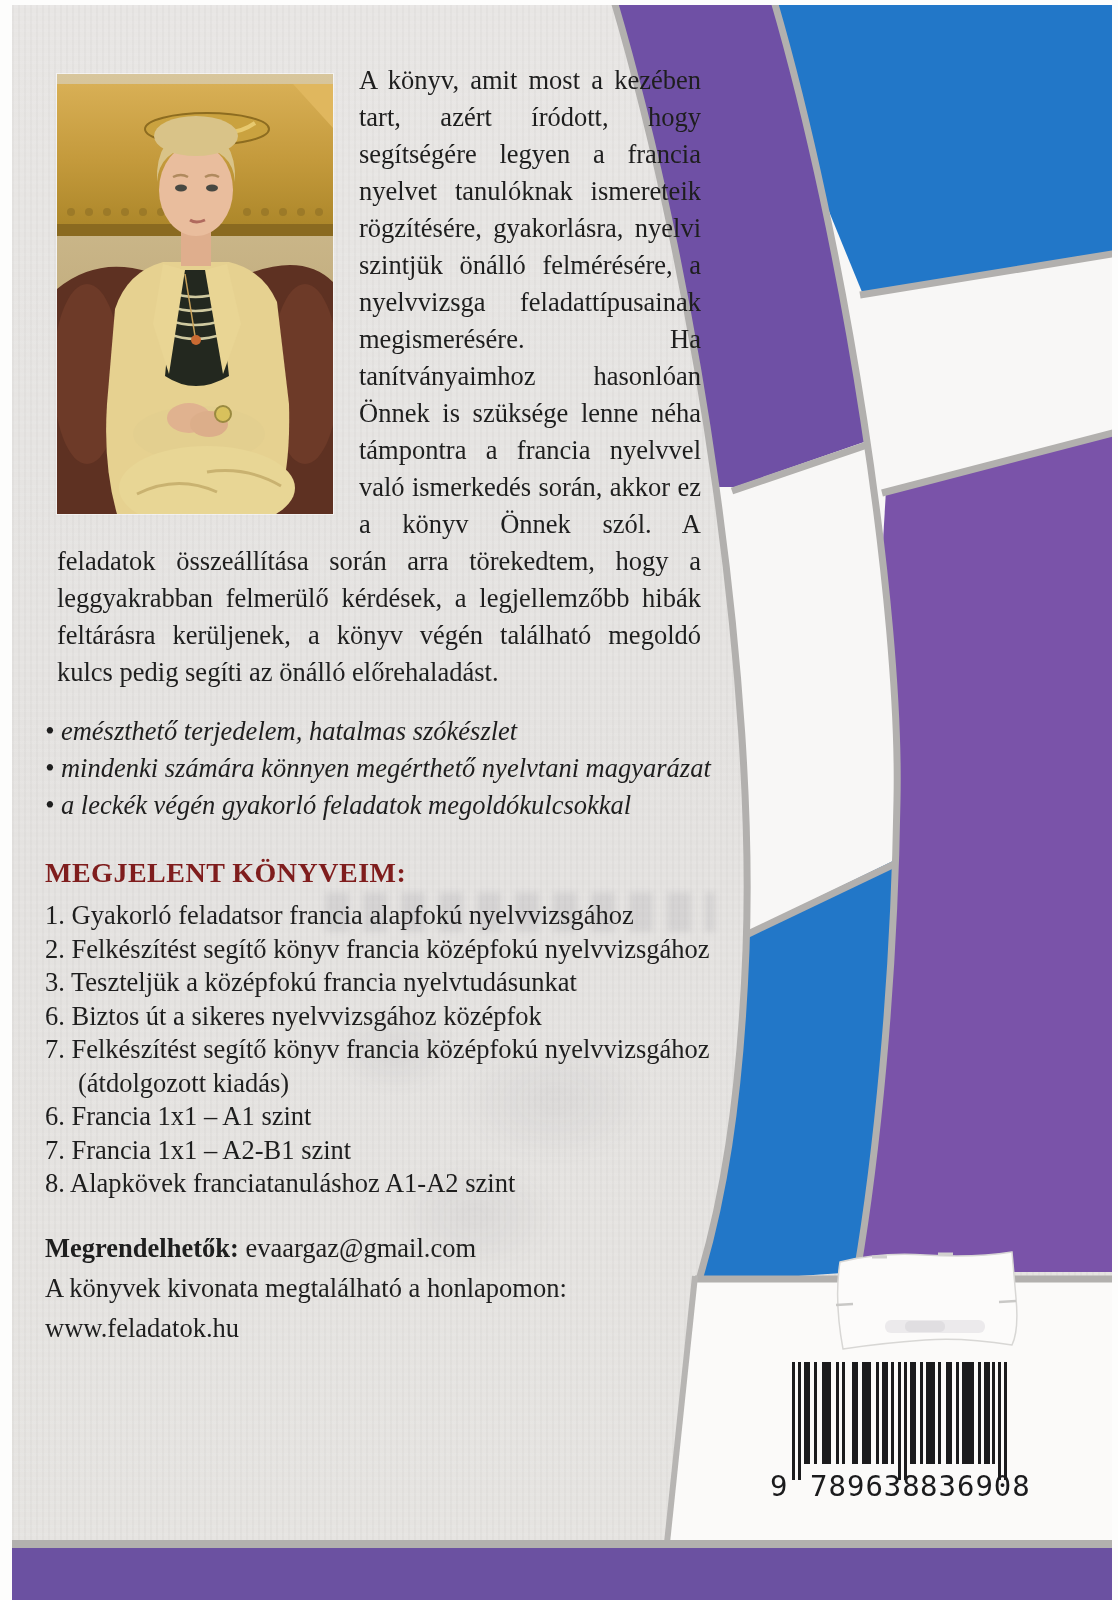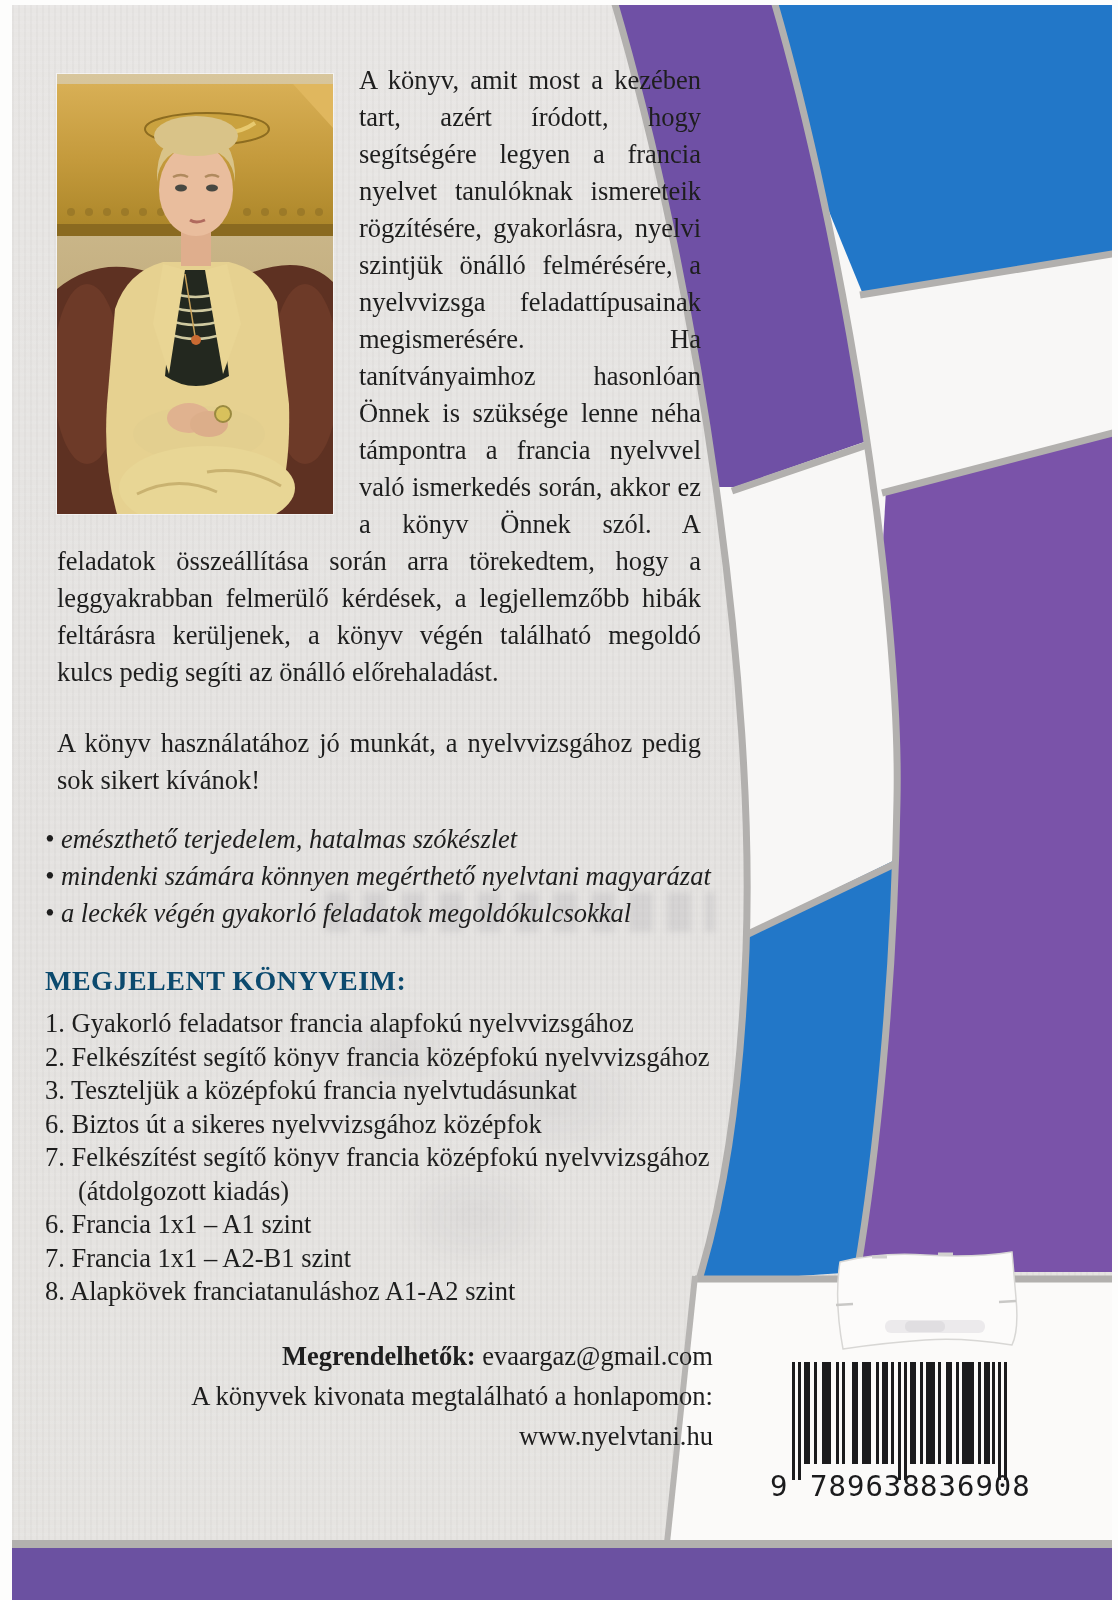--- a/index.html
+++ b/index.html
@@ -23,24 +23,24 @@
   
   #content{position:absolute;left:45px;top:50px;width:668px;z-index:3;color:#1e1e1e;
            font-size:26.5px;line-height:37px;}
   #content p{margin:12px;text-align:justify;}
   .photo{float:left;width:276px;height:440px;margin:12px 26px 26px 0;display:block;
          box-shadow:0 0 0 1px rgba(255,255,255,0.5);}
   .wish{margin-top:34px !important;}
   ul.features{margin:22px 0 8px 0;padding:0;list-style:none;text-align:left;font-style:italic;}
   ul.features li{padding-left:27px;text-indent:-27px;line-height:37px;}
   ul.features li::before{content:"\2022\00a0";}
-  h2.published{margin:30px 0 0 0;font-size:28px;line-height:38px;font-weight:bold;letter-spacing:.5px;color:#0c4a6e;}
+  h2.published{margin:30px 0 0 0;font-size:28px;line-height:38px;font-weight:bold;letter-spacing:.5px;color:#7f1d1d;}
   ol.books{margin:7px 0 17px 0;padding:0;list-style:none;text-align:left;}
   ol.books li{padding-left:33px;text-indent:-33px;line-height:33.5px;}
-  .contact{margin-top:27px;line-height:40px;text-align:right;}
+  .contact{margin-top:27px;line-height:40px;text-align:left;}
   .contact .row{display:block;}
   .contact b{font-weight:bold;}
   
   .edge{position:absolute;background:#fdfdfc;z-index:6;}
   #edge-left{left:0;top:0;width:12px;height:1600px;}
   #edge-top{left:0;top:0;width:1118px;height:5px;}
   #edge-right{right:0;top:0;width:6px;height:1600px;}
 </style>
 </head>
 <body>
@@ -202,21 +202,20 @@
         <ellipse cx="142" cy="360" rx="66" ry="28" fill="#e3cf8f"></ellipse>
         <ellipse cx="132" cy="344" rx="22" ry="15" fill="#e0b28f"></ellipse>
         <ellipse cx="152" cy="350" rx="19" ry="13" fill="#dcae8a"></ellipse>
         <circle cx="166" cy="340" r="8" fill="#d8c15c" stroke="#9a8a40" stroke-width="2"></circle>
         <ellipse cx="150" cy="414" rx="88" ry="42" fill="#e8d695"></ellipse>
         <path d="M80,420 Q120,400 160,418 M150,398 Q190,392 224,412" stroke="#c9b270" stroke-width="3" fill="none"></path>
       </svg>
       <span>A könyv, amit most a kezében tart, azért íródott, hogy segítségére legyen a francia nyelvet tanulóknak ismereteik rögzítésére, gyakorlásra, nyelvi szintjük önálló felmérésére, a nyelvvizsga feladattípusainak megismerésére. Ha tanítványaimhoz hasonlóan Önnek is szüksége lenne néha támpontra a francia nyelvvel való ismerkedés során, akkor ez a könyv Önnek szól. A feladatok összeállítása során arra törekedtem, hogy a leggyakrabban felmerülő kérdések, a legjellemzőbb hibák feltárásra kerüljenek, a könyv végén található megoldó kulcs pedig segíti az önálló előrehaladást.</span>
     </p>
 
-    <p class="wish">A könyv használatához jó munkát, a nyelvvizsgához pedig sok sikert kívánok!</p>
 
     <ul class="features">
       <li>emészthető terjedelem, hatalmas szókészlet</li>
       <li>mindenki számára könnyen megérthető nyelvtani magyarázat</li>
       <li>a leckék végén gyakorló feladatok megoldókulcsokkal</li>
     </ul>
 
     <h2 class="published">MEGJELENT KÖNYVEIM:</h2>
 
     <ol class="books">
@@ -226,20 +225,20 @@
       <li>6. Biztos út a sikeres nyelvvizsgához középfok</li>
       <li>7. Felkészítést segítő könyv francia középfokú nyelvvizsgához (átdolgozott kiadás)</li>
       <li>6. Francia 1x1 – A1 szint</li>
       <li>7. Francia 1x1 – A2-B1 szint</li>
       <li>8. Alapkövek franciatanuláshoz A1-A2 szint</li>
     </ol>
 
     <div class="contact">
       <span class="row"><b>Megrendelhetők:</b>&nbsp;<span>evaargaz@gmail.com</span></span>
       <span class="row">A könyvek kivonata megtalálható a honlapomon:</span>
-      <span class="row">www.nyelvtani.hu</span>
+      <span class="row">www.feladatok.hu</span>
     </div>
   </div>
 
   <div id="edge-left" class="edge"></div>
   <div id="edge-top" class="edge"></div>
   <div id="edge-right" class="edge"></div>
 </div>
 
 </body></html>

